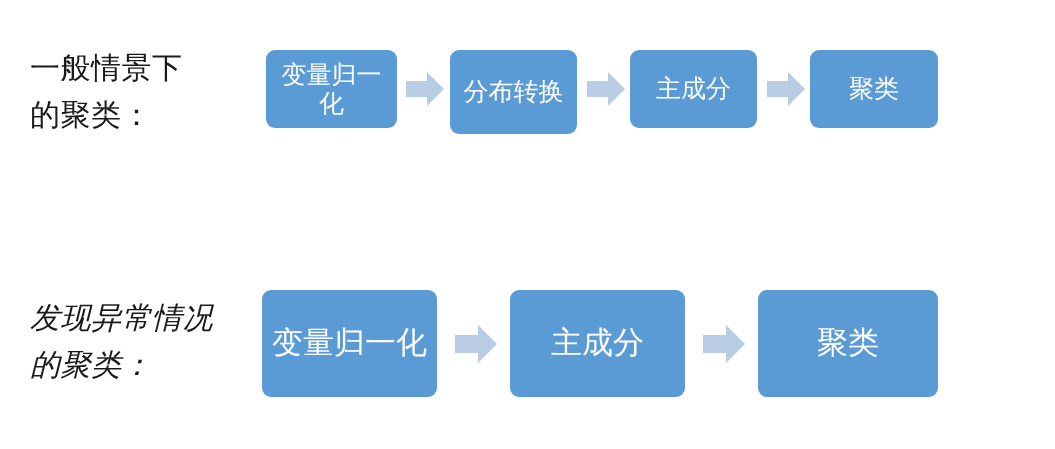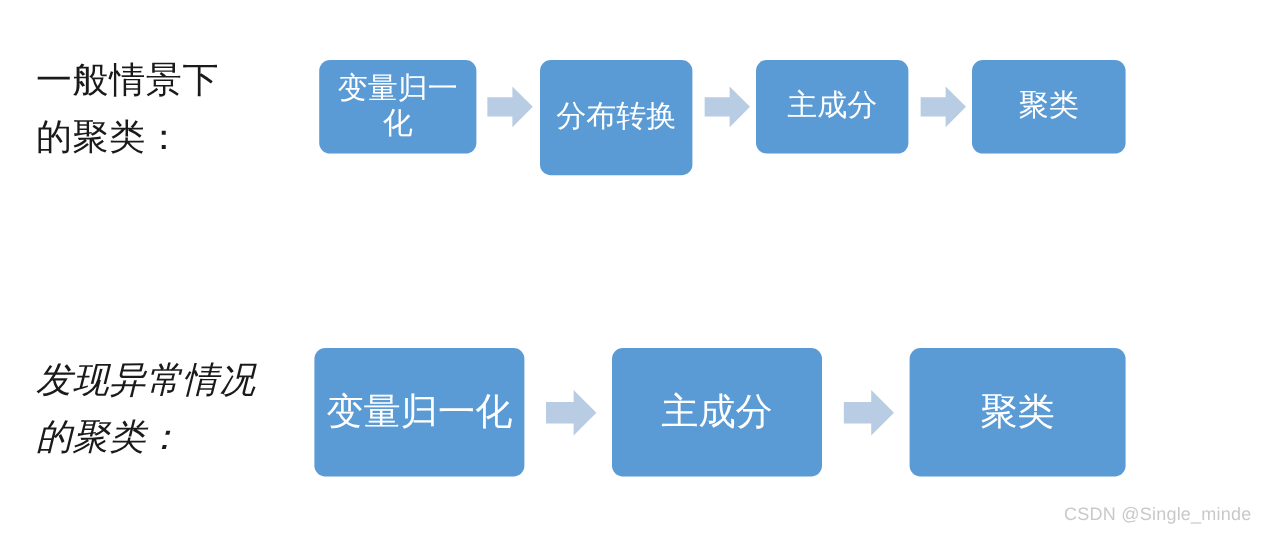--- a/index.html
+++ b/index.html
@@ -78,21 +78,21 @@
   <div class="flow-box small" style="left:266px; top:50px; width:131px; height:78px;">
     <span>变量归一化</span>
   </div>
 
   <div class="flow-arrow" style="left:406px; top:72px; width:38px; height:34px;">
     <svg viewBox="0 0 38 34" preserveAspectRatio="none" aria-hidden="true">
       <polygon points="0,9 21,9 21,0 38,17 21,34 21,25 0,25" fill="#b8cce4"></polygon>
     </svg>
   </div>
 
-  <div class="flow-box small" style="left:450px; top:50px; width:127px; height:96px;">
+  <div class="flow-box small" style="left:450px; top:50px; width:127px; height:84px;">
     <span>分布转换</span>
   </div>
 
   <div class="flow-arrow" style="left:587px; top:72px; width:38px; height:34px;">
     <svg viewBox="0 0 38 34" preserveAspectRatio="none" aria-hidden="true">
       <polygon points="0,9 21,9 21,0 38,17 21,34 21,25 0,25" fill="#b8cce4"></polygon>
     </svg>
   </div>
 
   <div class="flow-box small" style="left:630px; top:50px; width:127px; height:78px;">
@@ -129,15 +129,14 @@
   <div class="flow-arrow" style="left:703px; top:325px; width:42px; height:38px;">
     <svg viewBox="0 0 42 38" preserveAspectRatio="none" aria-hidden="true">
       <polygon points="0,10 23,10 23,0 42,19 23,38 23,28 0,28" fill="#b8cce4"></polygon>
     </svg>
   </div>
 
   <div class="flow-box large" style="left:758px; top:290px; width:180px; height:107px;">
     <span>聚类</span>
   </div>
 
-  <div class="watermark">CSDN @Single_minde</div>
 
 </div>
 
 </body></html>

